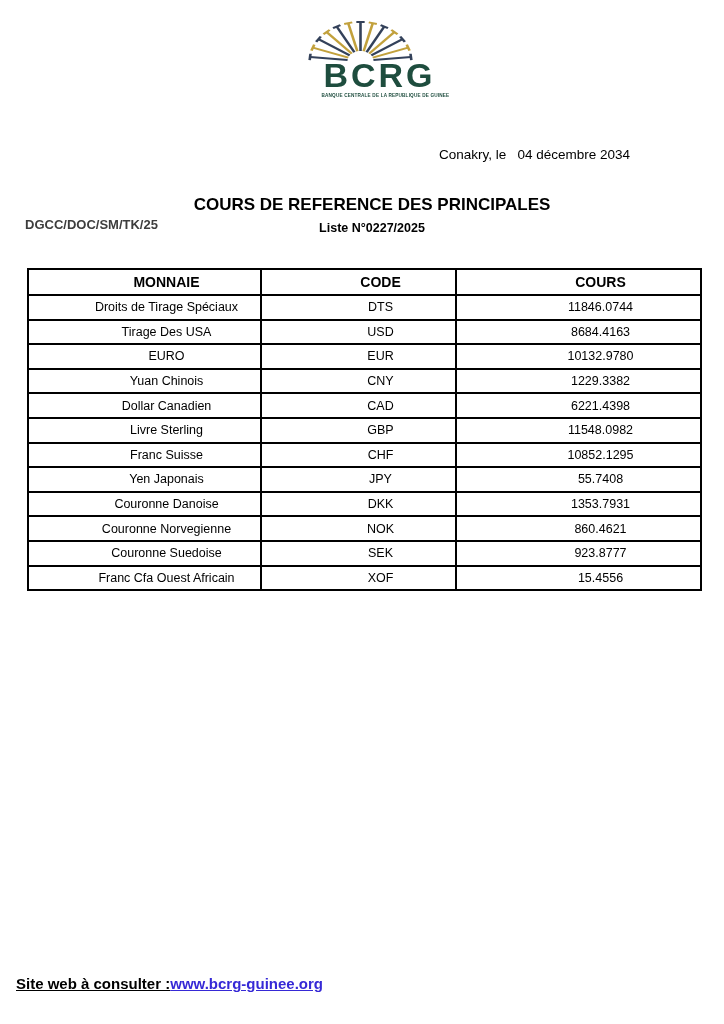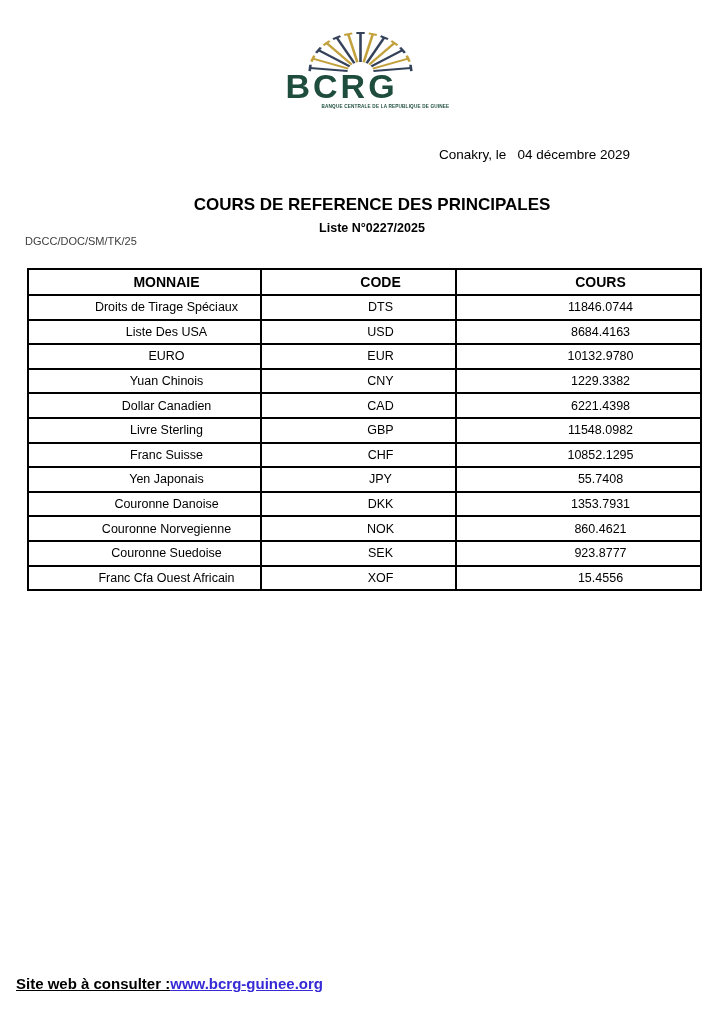--- a/index.html
+++ b/index.html
@@ -11,25 +11,25 @@
     margin: 0 auto;
     background: #ffffff;
     font-family: "Liberation Sans", sans-serif;
     color: #000;
     overflow: hidden;
   }
 
   
   .logo {
     position: absolute;
-    top: 24px;
+    top: 13px;
     left: 50%;
     transform: translateX(-51%);
     width: 150px;
-    text-align: left;
+    text-align: right;
   }
   .logo-rays { display: block; margin: 0 auto; }
   .logo-acronym {
     font-size: 34px;
     font-weight: bold;
     letter-spacing: 3px;
     color: #1E4D3E;
     line-height: 1;
     margin-top: -3px;
   }
@@ -47,24 +47,25 @@
   
   .date-line {
     position: absolute;
     top: 147px;
     right: 94px;
     font-size: 13.5px;
     white-space: pre;
   }
   .reference-number {
     position: absolute;
-    top: 235px;
+    top: 217px;
     left: 25px;
-    font-size: 11px;
+    font-size: 13px;
     color: #3d3d3d;
+    font-weight: bold;
   }
   .title-block {
     position: absolute;
     top: 191px;
     left: 0;
     width: 100%;
     padding-left: 20px;
     text-align: center;
   }
   .title-line {
@@ -179,21 +180,21 @@
         <g transform="rotate(84 50 48)" stroke="#33415A" stroke-width="2">
             <line x1="50" y1="38" x2="50" y2="9"></line>
             <line x1="46.8" y1="9" x2="53.2" y2="9"></line>
           </g>
       </g>
     </svg>
     <div class="logo-acronym" style="color: rgb(30, 77, 62);">BCRG</div>
     <div class="logo-tagline" style="color: rgb(30, 77, 62);">BANQUE CENTRALE DE LA REPUBLIQUE DE GUINEE</div>
   </div>
 
-  <div class="date-line">Conakry, le   04 décembre 2029</div>
+  <div class="date-line">Conakry, le   04 décembre 2034</div>
 
   <div class="reference-number">DGCC/DOC/SM/TK/25</div>
 
   <div class="title-block">
     <div class="title-line">COURS DE REFERENCE DES PRINCIPALES</div>
     <div class="list-number">Liste N°0227/2025</div>
   </div>
 
   <table class="rates">
     <colgroup>
@@ -208,21 +209,21 @@
         <th>COURS</th>
       </tr>
     </thead>
     <tbody>
       <tr>
           <td>Droits de Tirage Spéciaux</td>
           <td>DTS</td>
           <td>11846.0744</td>
         </tr>
       <tr>
-          <td>Liste Des USA</td>
+          <td>Tirage Des USA</td>
           <td>USD</td>
           <td>8684.4163</td>
         </tr>
       <tr>
           <td>EURO</td>
           <td>EUR</td>
           <td>10132.9780</td>
         </tr>
       <tr>
           <td>Yuan Chinois</td>

